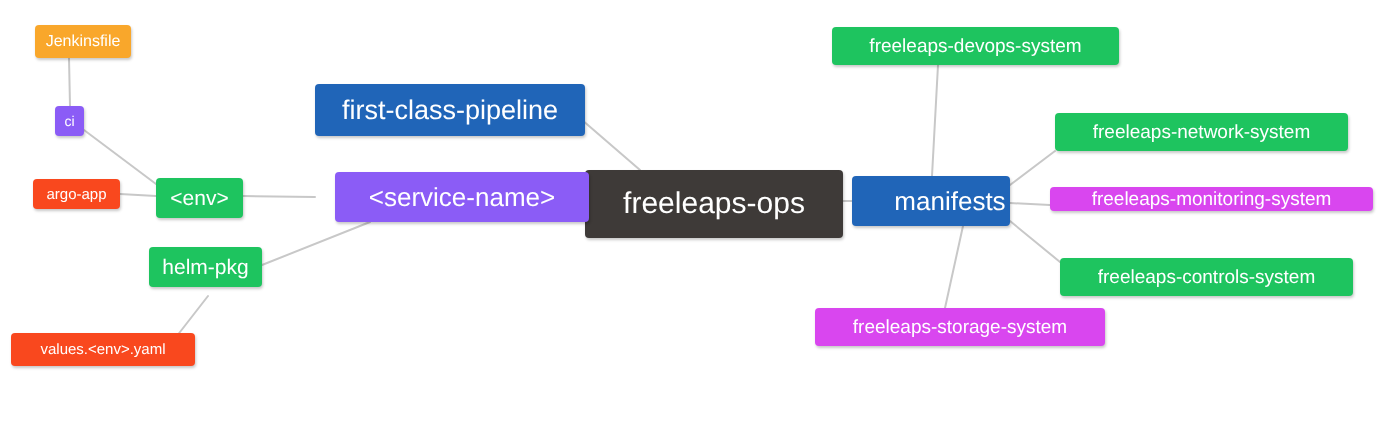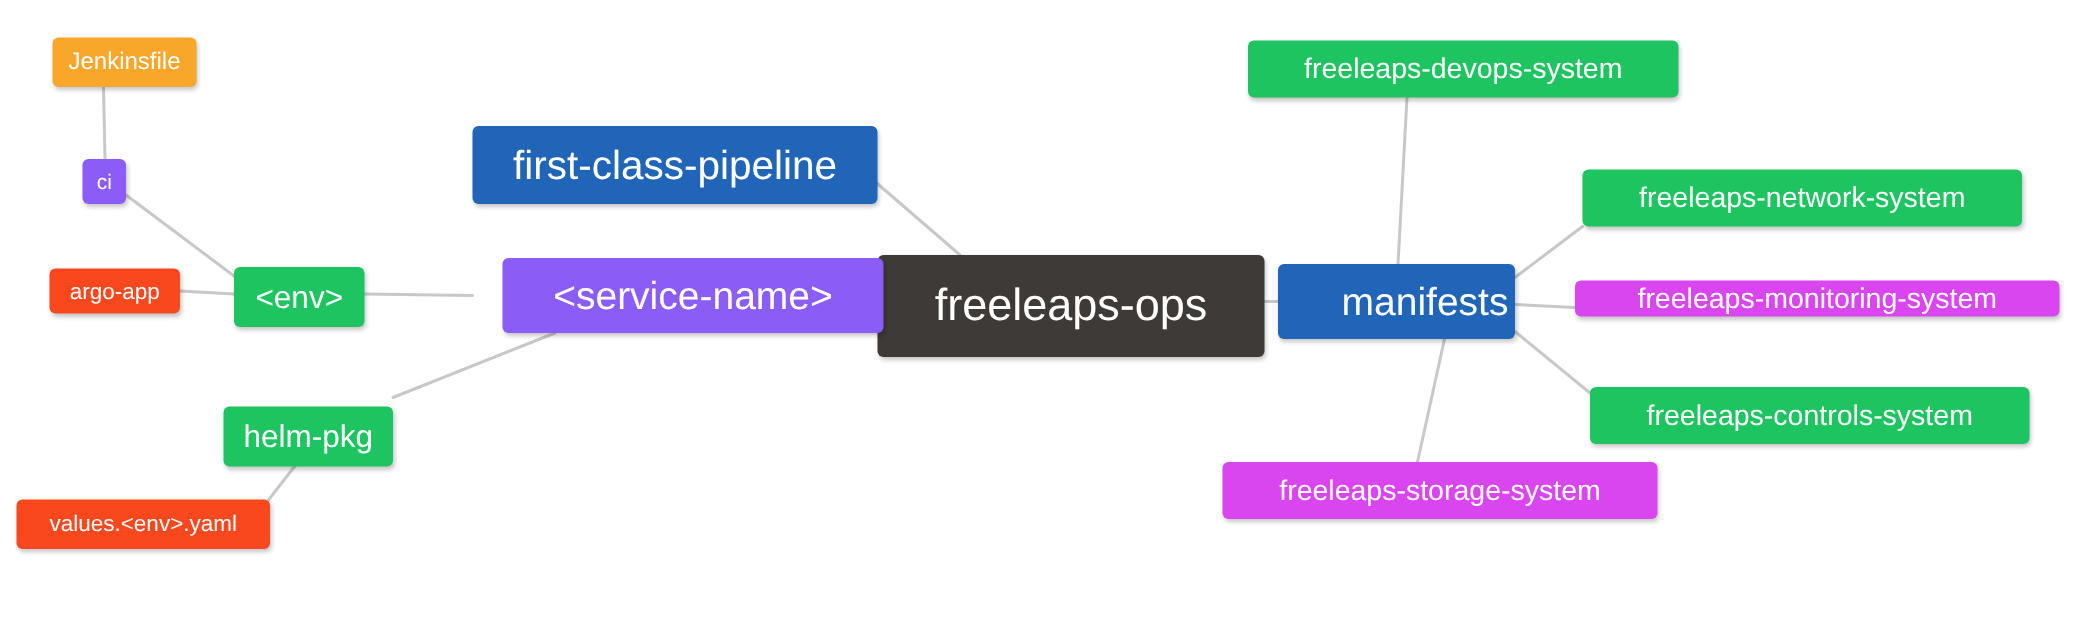--- a/index.html
+++ b/index.html
@@ -68,21 +68,21 @@
       </div>
       <div class="node" style="left: 315px; top: 172px; width: 254px; height: 50px; background: #8b5cf6; font-size: 26px; border-radius: 4px; margin-left: 20px;">
         <span>&lt;service-name&gt;</span>
       </div>
       <div class="node" style="left: 852px; top: 176px; width: 158px; height: 50px; background: rgb(32, 101, 184); font-size: 26px; border-radius: 4px; padding-left: 38px;">
         <span>manifests</span>
       </div>
       <div class="node" style="left: 156px; top: 178px; width: 87px; height: 40px; background: rgb(30, 196, 95); font-size: 21px; border-radius: 4px;">
         <span>&lt;env&gt;</span>
       </div>
-      <div class="node" style="left: 149px; top: 271px; width: 113px; height: 40px; background: rgb(30, 196, 95); font-size: 21px; border-radius: 4px;">
+      <div class="node" style="left: 149px; top: 247px; width: 113px; height: 40px; background: rgb(30, 196, 95); font-size: 21px; border-radius: 4px;">
         <span>helm-pkg</span>
       </div>
       <div class="node" style="left: 832px; top: 27px; width: 287px; height: 38px; background: rgb(30, 196, 95); font-size: 19px; border-radius: 4px;">
         <span>freeleaps-devops-system</span>
       </div>
       <div class="node" style="left: 1055px; top: 113px; width: 293px; height: 38px; background: rgb(30, 196, 95); font-size: 19px; border-radius: 4px;">
         <span>freeleaps-network-system</span>
       </div>
       <div class="node" style="left: 1050px; top: 187px; width: 323px; height: 24px; background: #d946ef; font-size: 19px; border-radius: 4px;">
         <span>freeleaps-monitoring-system</span>
@@ -95,17 +95,17 @@
       </div>
       <div class="node" style="left: 35px; top: 25px; width: 96px; height: 33px; background: rgb(249, 167, 43); font-size: 16px; border-radius: 4px;">
         <span>Jenkinsfile</span>
       </div>
       <div class="node" style="left: 55px; top: 106px; width: 29px; height: 30px; background: #8b5cf6; font-size: 14px; border-radius: 4px;">
         <span>ci</span>
       </div>
       <div class="node" style="left: 33px; top: 179px; width: 87px; height: 30px; background: rgb(249, 72, 30); font-size: 15px; border-radius: 4px;">
         <span>argo-app</span>
       </div>
-      <div class="node" style="left: 11px; top: 333px; width: 169px; height: 33px; background: rgb(249, 72, 30); font-size: 15px; border-radius: 4px;">
+      <div class="node" style="left: 11px; top: 333px; width: 184px; height: 33px; background: rgb(249, 72, 30); font-size: 15px; border-radius: 4px;">
         <span>values.&lt;env&gt;.yaml</span>
       </div>
     </div>
 </div>
 
 </body></html>

